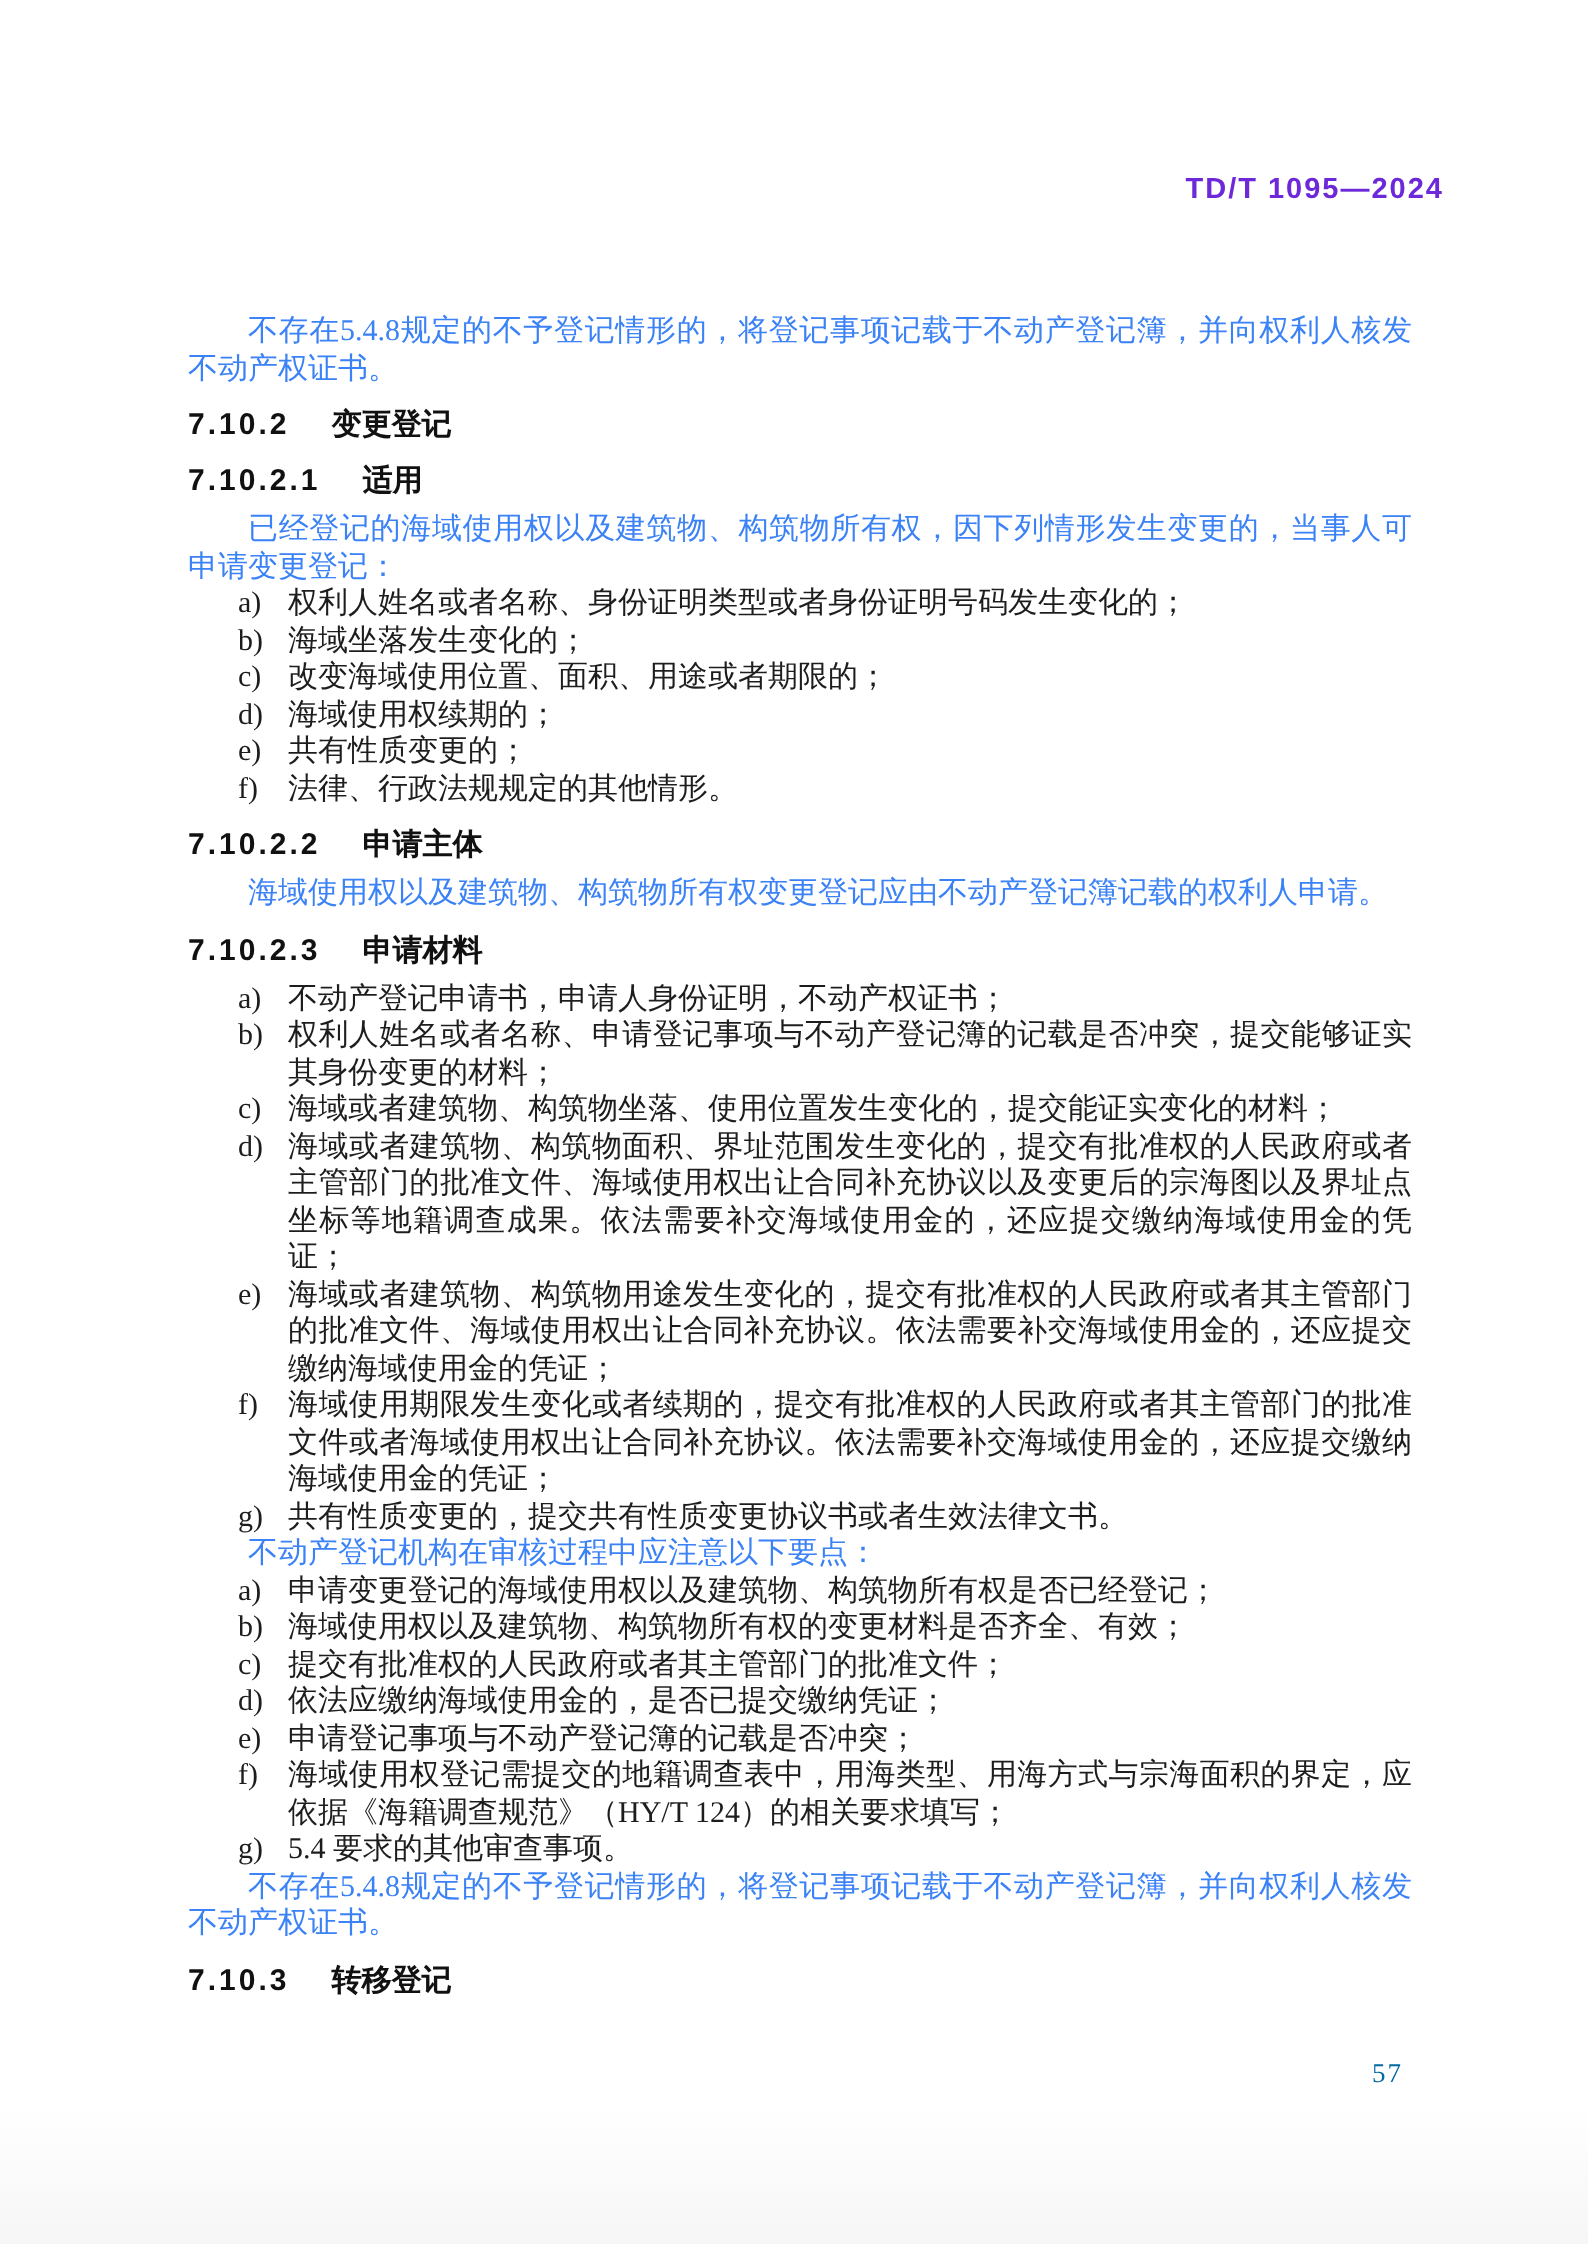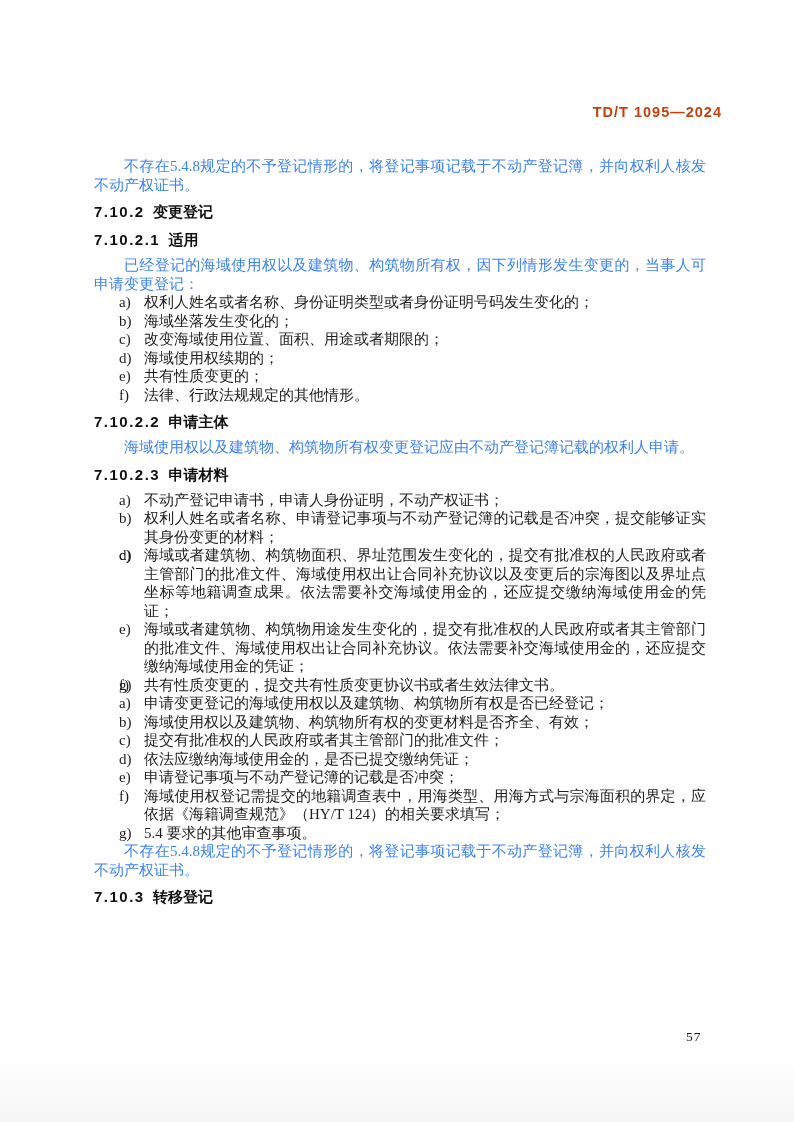--- a/index.html
+++ b/index.html
@@ -8,46 +8,46 @@
     position:relative; width:794px; height:1122px; background:#ffffff;
     font-family:"Liberation Serif","DejaVu Serif",serif;
     color:#1d1d1d; overflow:hidden;
   }
   .scan-shade {
     position:absolute; left:0; bottom:0; width:100%; height:70px;
     background:linear-gradient(to bottom, rgba(0,0,0,0) 0%, rgba(0,0,0,0.035) 100%);
     pointer-events:none;
   }
   .running-header {
-    position:absolute; top:104px; right:72px;
+    position:absolute; top:87px; right:72px;
     font-family:"Liberation Sans","DejaVu Sans",sans-serif;
-    font-size:14.5px; font-weight:bold; letter-spacing:1px; color:#c2410c;
+    font-size:14.5px; font-weight:bold; letter-spacing:1px; color:#6d28d9;
   }
   .content { position:absolute; left:94px; top:157px; width:612px; }
   .para {
     margin:0; font-size:15px; line-height:18.5px;
     text-align:justify; text-indent:30px; color:#3b82f6;
   }
   .clause {
     margin:9px 0 6px 0;
     font-family:"Liberation Sans","DejaVu Sans",sans-serif;
     font-size:15px; font-weight:bold; color:#111;
     text-indent:0;
   }
   .clause .num { letter-spacing:1.5px; font-weight:bold; }
-  .clause .ttl { margin-left:4px; }
+  .clause .ttl { margin-left:17px; }
   ol.items { list-style:none; margin:0; padding:0; }
   ol.items li {
     position:relative; padding-left:50px;
     font-size:15px; line-height:18.5px; text-align:justify; color:#1d1d1d;
   }
   ol.items .li-label { position:absolute; left:25px; top:0; }
   .page-number {
     position:absolute; top:1029px; left:686px;
-    font-size:13.5px; letter-spacing:1px; color:#0f172a;
+    font-size:13.5px; letter-spacing:1px; color:#0369a1;
   }
 </style>
 </head>
 <body>
 
 <div class="page">
 
   <div class="running-header">TD/T 1095—2024</div>
 
   <div class="content">
@@ -110,39 +110,42 @@
       <li>
         <span class="li-label">a)</span>
         <span>不动产登记申请书，申请人身份证明，不动产权证书；</span>
       </li>
       <li>
         <span class="li-label">b)</span>
         <span>权利人姓名或者名称、申请登记事项与不动产登记簿的记载是否冲突，提交能够证实其身份变更的材料；</span>
       </li>
       <li>
         <span class="li-label">c)</span>
+        <span>海域或者建筑物、构筑物坐落、使用位置发生变化的，提交能证实变化的材料；</span>
       </li>
       <li>
         <span class="li-label">d)</span>
         <span>海域或者建筑物、构筑物面积、界址范围发生变化的，提交有批准权的人民政府或者主管部门的批准文件、海域使用权出让合同补充协议以及变更后的宗海图以及界址点坐标等地籍调查成果。依法需要补交海域使用金的，还应提交缴纳海域使用金的凭证；</span>
       </li>
       <li>
         <span class="li-label">e)</span>
         <span>海域或者建筑物、构筑物用途发生变化的，提交有批准权的人民政府或者其主管部门的批准文件、海域使用权出让合同补充协议。依法需要补交海域使用金的，还应提交缴纳海域使用金的凭证；</span>
       </li>
       <li>
         <span class="li-label">f)</span>
+        <span>海域使用期限发生变化或者续期的，提交有批准权的人民政府或者其主管部门的批准文件或者海域使用权出让合同补充协议。依法需要补交海域使用金的，还应提交缴纳海域使用金的凭证；</span>
       </li>
       <li>
         <span class="li-label">g)</span>
         <span>共有性质变更的，提交共有性质变更协议书或者生效法律文书。</span>
       </li>
     </ol>
 
 
+    <p class="para">不动产登记机构在审核过程中应注意以下要点：</p>
 
     <ol class="items">
       <li>
         <span class="li-label">a)</span>
         <span>申请变更登记的海域使用权以及建筑物、构筑物所有权是否已经登记；</span>
       </li>
       <li>
         <span class="li-label">b)</span>
         <span>海域使用权以及建筑物、构筑物所有权的变更材料是否齐全、有效；</span>
       </li>

